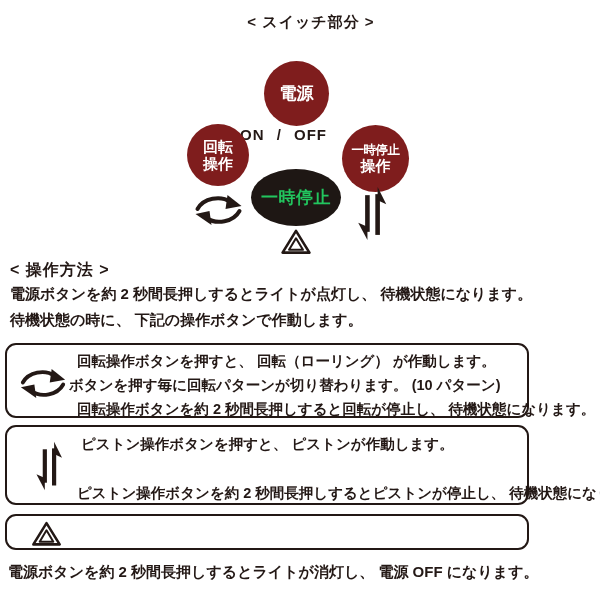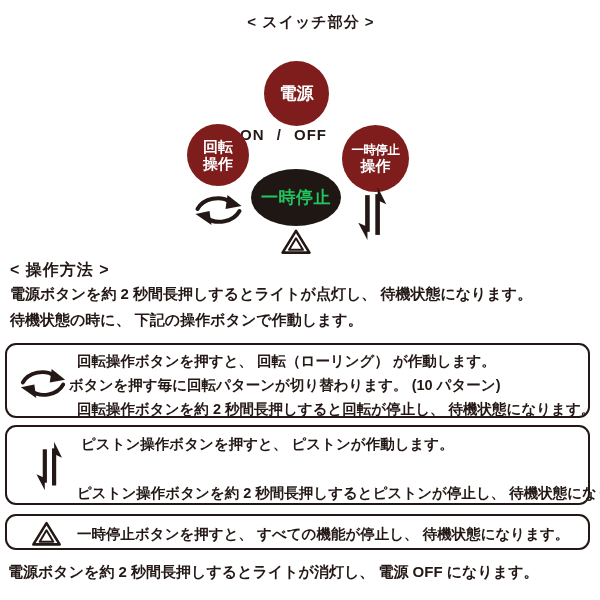--- a/index.html
+++ b/index.html
@@ -53,21 +53,21 @@
   .dg-piston-icon  { left: 357px; top: 187px; }
 
   
   .method-title { left: 10px; top: 260px; font-size: 16px; letter-spacing: 1px; }
   .intro-1 { left: 10px; top: 285px; font-size: 15px; }
   .intro-2 { left: 10px; top: 311px; font-size: 15px; }
 
   
   .ibox {
     position: absolute;
-    left: 5px; width: 585px;
+    left: 5px; width: 524px;
     border: 2px solid #231815;
     border-radius: 11px;
     background: #ffffff;
   }
   .box-rotation { top: 343px; height: 75px; }
   .box-piston   { top: 425px; height: 80px; }
   .box-pause    { top: 514px; height: 36px; }
 
   .ibox .line { position: absolute; font-size: 14.5px; white-space: nowrap; }
 
@@ -169,16 +169,15 @@
   <div class="line l3">ピストン操作ボタンを約 2 秒間長押しするとピストンが停止し、 待機状態になります。</div>
 </div>
 
 <div class="ibox box-pause">
   <span class="icon">
     <svg width="29" height="25" viewBox="0 0 32 27">
       <polygon points="16,2 30.5,25.5 1.5,25.5" fill="none" stroke="#231815" stroke-width="2.8" stroke-linejoin="round"></polygon>
       <polygon points="16,10 23.5,22.5 8.5,22.5" fill="none" stroke="#231815" stroke-width="2.2" stroke-linejoin="round"></polygon>
     </svg>
   </span>
-  <div class="line l1">一時停止ボタンを押すと、 すべての機能が停止し、 待機状態になります。</div>
 </div>
 
 <div class="abs footer-note">電源ボタンを約 2 秒間長押しするとライトが消灯し、 電源 OFF になります。</div>
 
 </body></html>

